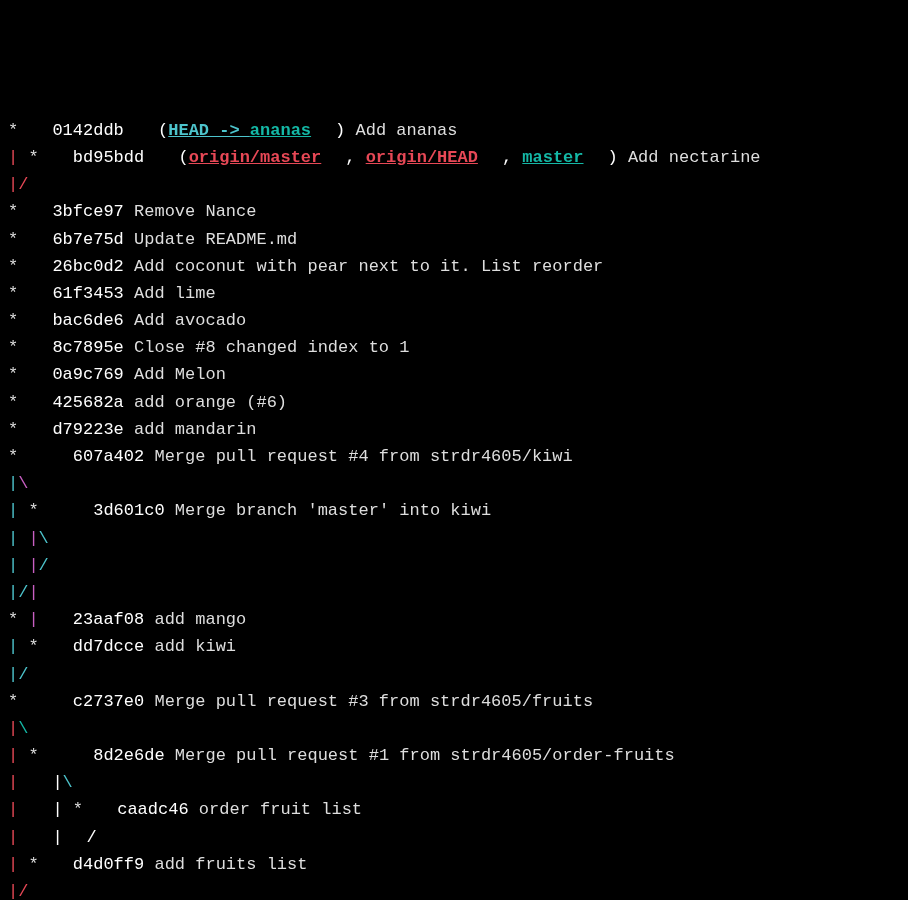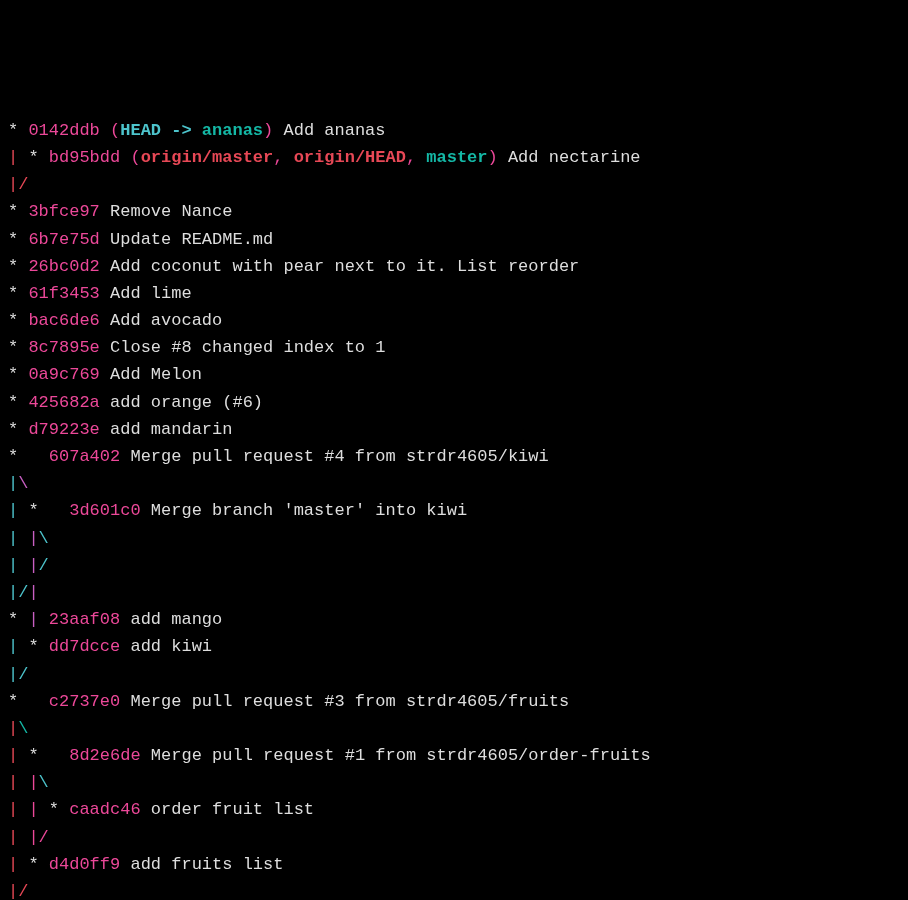--- a/index.html
+++ b/index.html
@@ -6,26 +6,26 @@
       background: #000000;
       margin: 0;
       padding: 8px;
       font-family: "Menlo", "Monaco", "Consolas", "Courier New", monospace;
       font-size: 17px;
       line-height: 1.6;
       color: #ffffff;
       white-space: pre;
     }
     .white { color: #dedede; }
-    .yellow { color: #ec4899; }
+    .yellow { color: #ffffff; margin-left: 24px; }
     .cyan { color: #4dc4cc; }
     .green { color: #14b8a6; }
     .red { color: #e74856; }
     .magenta { color: #c85fc3; }
-    .bold { font-weight: bold; }
+    .bold { font-weight: bold; text-decoration: underline; }
     .line { display: block; }
   </style>
 </head>
 <body>
 
 
 
 <div id="terminal"><span class="line"><span class="white">* </span><span class="yellow">0142ddb </span><span class="yellow">(</span><span class="cyan bold">HEAD -&gt; </span><span class="green bold">ananas</span><span class="yellow">)</span><span class="white"> Add ananas</span></span><span class="line"><span class="red">|</span><span class="white"> * </span><span class="yellow">bd95bdd </span><span class="yellow">(</span><span class="red bold">origin/master</span><span class="yellow">, </span><span class="red bold">origin/HEAD</span><span class="yellow">, </span><span class="green bold">master</span><span class="yellow">)</span><span class="white"> Add nectarine</span></span><span class="line"><span class="red">|</span><span class="red">/</span></span><span class="line"><span class="white">* </span><span class="yellow">3bfce97</span><span class="white"> Remove Nance</span></span><span class="line"><span class="white">* </span><span class="yellow">6b7e75d</span><span class="white"> Update README.md</span></span><span class="line"><span class="white">* </span><span class="yellow">26bc0d2</span><span class="white"> Add coconut with pear next to it. List reorder</span></span><span class="line"><span class="white">* </span><span class="yellow">61f3453</span><span class="white"> Add lime</span></span><span class="line"><span class="white">* </span><span class="yellow">bac6de6</span><span class="white"> Add avocado</span></span><span class="line"><span class="white">* </span><span class="yellow">8c7895e</span><span class="white"> Close #8 changed index to 1</span></span><span class="line"><span class="white">* </span><span class="yellow">0a9c769</span><span class="white"> Add Melon</span></span><span class="line"><span class="white">* </span><span class="yellow">425682a</span><span class="white"> add orange (#6)</span></span><span class="line"><span class="white">* </span><span class="yellow">d79223e</span><span class="white"> add mandarin</span></span><span class="line"><span class="white">*   </span><span class="yellow">607a402</span><span class="white"> Merge pull request #4 from strdr4605/kiwi</span></span><span class="line"><span class="cyan">|</span><span class="magenta">\</span></span><span class="line"><span class="cyan">|</span><span class="white"> *   </span><span class="yellow">3d601c0</span><span class="white"> Merge branch 'master' into kiwi</span></span><span class="line"><span class="cyan">|</span><span class="white"> </span><span class="magenta">|</span><span class="cyan">\</span></span><span class="line"><span class="cyan">|</span><span class="white"> </span><span class="magenta">|</span><span class="cyan">/</span></span><span class="line"><span class="cyan">|</span><span class="cyan">/</span><span class="magenta">|</span></span><span class="line"><span class="white">* </span><span class="magenta">|</span><span class="white"> </span><span class="yellow">23aaf08</span><span class="white"> add mango</span></span><span class="line"><span class="cyan">|</span><span class="white"> * </span><span class="yellow">dd7dcce</span><span class="white"> add kiwi</span></span><span class="line"><span class="cyan">|</span><span class="cyan">/</span></span><span class="line"><span class="white">*   </span><span class="yellow">c2737e0</span><span class="white"> Merge pull request #3 from strdr4605/fruits</span></span><span class="line"><span class="red">|</span><span class="green">\</span></span><span class="line"><span class="red">|</span><span class="white"> *   </span><span class="yellow">8d2e6de</span><span class="white"> Merge pull request #1 from strdr4605/order-fruits</span></span><span class="line"><span class="red">|</span><span class="white"> </span><span class="yellow">|</span><span class="cyan">\</span></span><span class="line"><span class="red">|</span><span class="white"> </span><span class="yellow">|</span><span class="white"> * </span><span class="yellow">caadc46</span><span class="white"> order fruit list</span></span><span class="line"><span class="red">|</span><span class="white"> </span><span class="yellow">|</span><span class="yellow">/</span></span><span class="line"><span class="red">|</span><span class="white"> * </span><span class="yellow">d4d0ff9</span><span class="white"> add fruits list</span></span><span class="line"><span class="red">|</span><span class="red">/</span></span></div>
 
 

